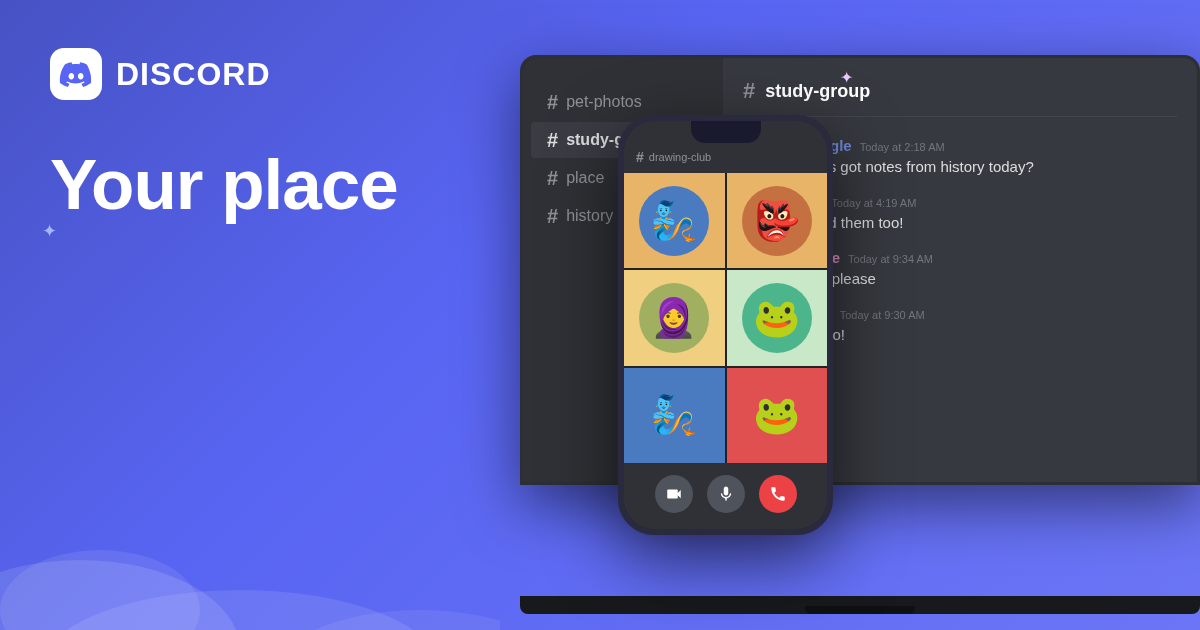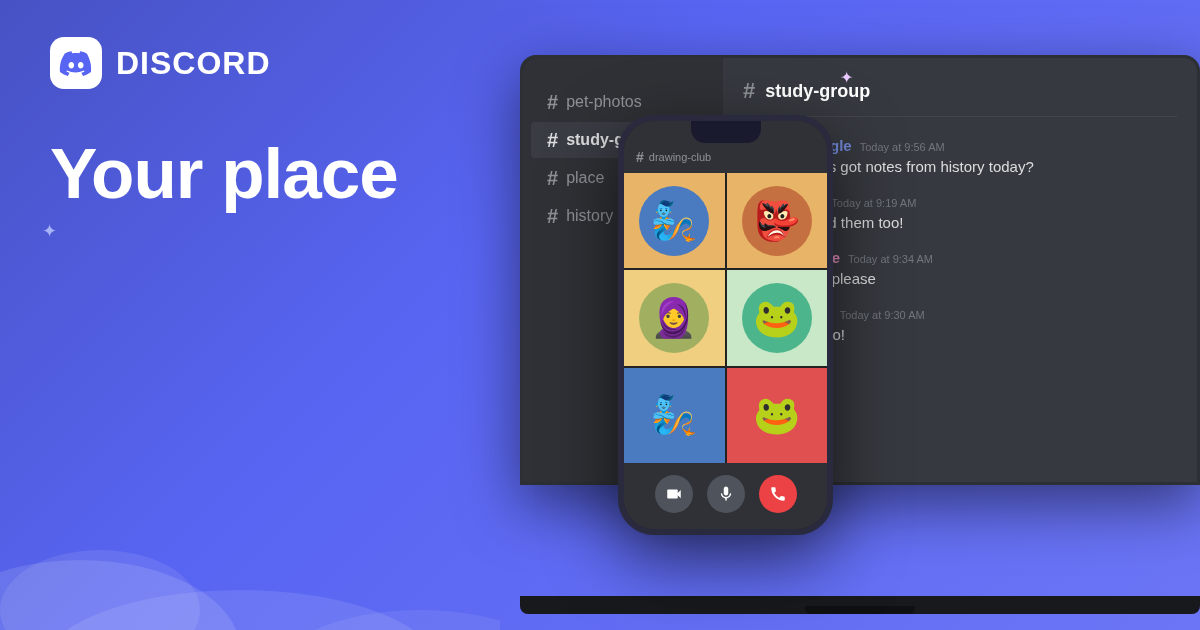--- a/index.html
+++ b/index.html
@@ -21,21 +21,21 @@
 
     
     .left-panel {
       position: absolute;
       top: 0; left: 0;
       width: 500px;
       height: 507px;
       display: flex;
       flex-direction: column;
       justify-content: flex-start;
-      padding: 37px 50px;
+      padding: 48px 50px;
       z-index: 2;
     }
 
     .logo-area {
       display: flex;
       align-items: center;
       gap: 14px;
       margin-bottom: 48px;
     }
 
@@ -437,37 +437,37 @@
           <div class="message">
             <div class="avatar avatar-graggle">
               <svg width="38" height="38" viewBox="0 0 38 38">
                   <circle cx="19" cy="19" r="19" fill="#4a7abf"></circle>
                   <text x="19" y="26" text-anchor="middle" font-size="20">🧞</text>
                 </svg>
             </div>
             <div class="message-content">
               <div class="message-header">
                 <span class="message-author author-graggle">Graggle</span>
-                <span class="message-timestamp">Today at 9:56 AM</span>
+                <span class="message-timestamp">Today at 2:18 AM</span>
               </div>
               <div class="message-text">Who's got notes from history today?</div>
             </div>
           </div>
 
           <div class="message">
             <div class="avatar avatar-cap">
               <svg width="38" height="38" viewBox="0 0 38 38">
                   <circle cx="19" cy="19" r="19" fill="#c45c3a"></circle>
                   <text x="19" y="26" text-anchor="middle" font-size="20">🧑‍🦰</text>
                 </svg>
             </div>
             <div class="message-content">
               <div class="message-header">
                 <span class="message-author author-cap">Cap</span>
-                <span class="message-timestamp">Today at 9:19 AM</span>
+                <span class="message-timestamp">Today at 4:19 AM</span>
               </div>
               <div class="message-text">I need them too!</div>
             </div>
           </div>
 
           <div class="message">
             <div class="avatar avatar-peppe">
               <svg width="38" height="38" viewBox="0 0 38 38">
                   <circle cx="19" cy="19" r="19" fill="#c47a9b"></circle>
                   <text x="19" y="26" text-anchor="middle" font-size="20">🐰</text>

